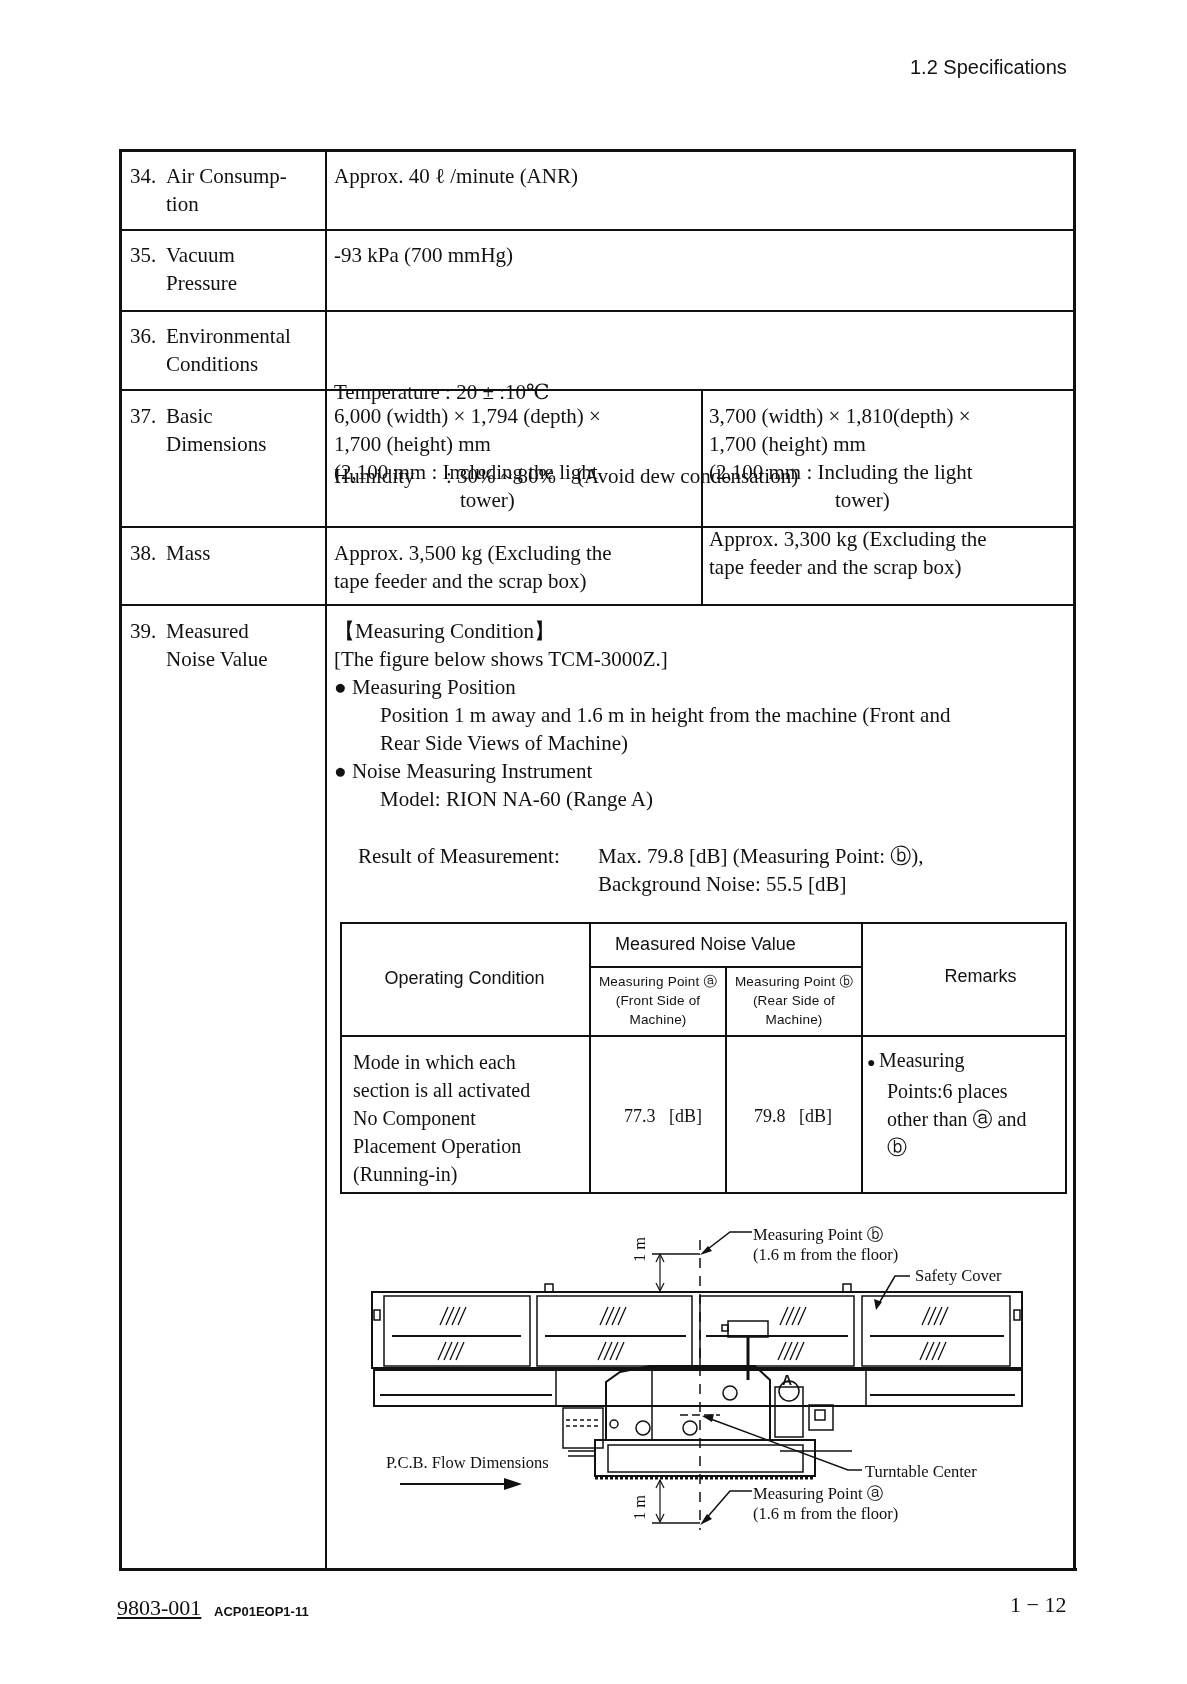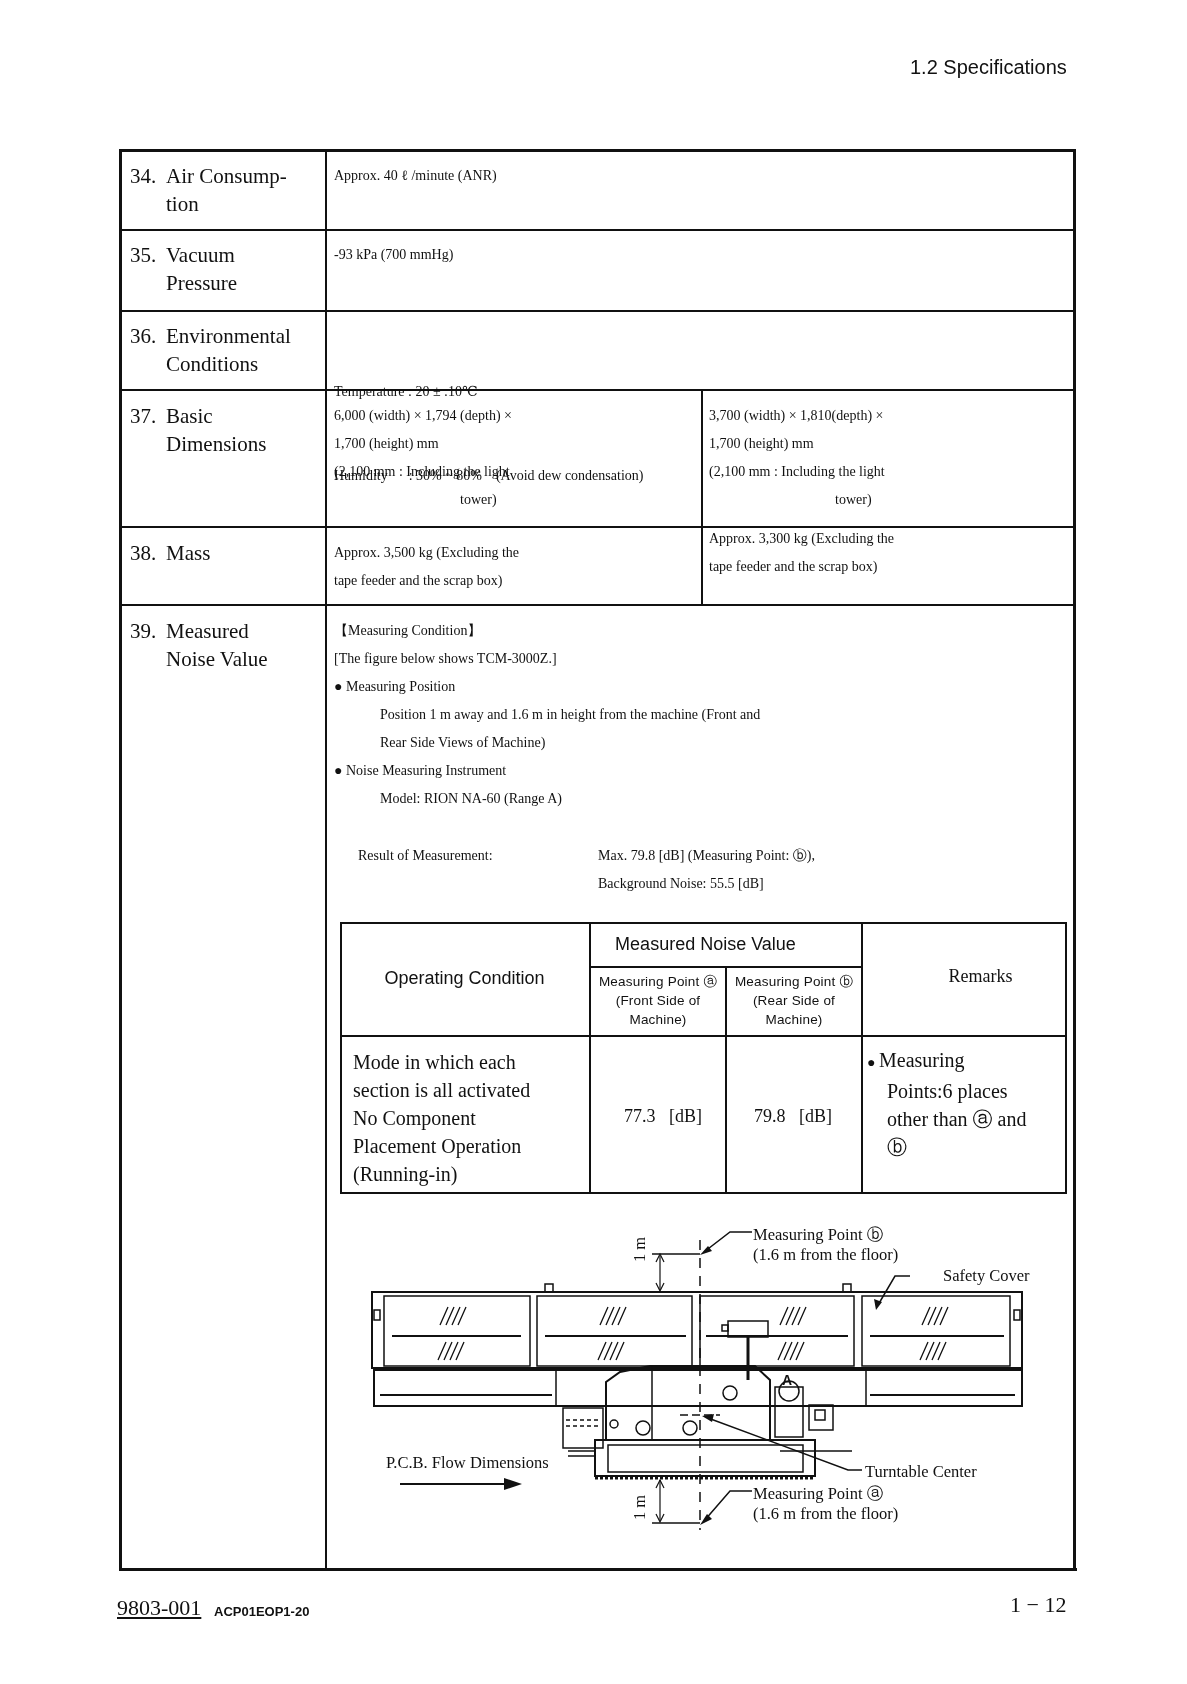--- a/index.html
+++ b/index.html
@@ -6,21 +6,21 @@
   body { width:1187px; height:1684px; position:relative; overflow:hidden; color:#111;
          font-family:"Liberation Serif", "DejaVu Serif", serif; }
   .abs { position:absolute; }
   .sans { font-family:"Liberation Sans", "DejaVu Sans", sans-serif; }
   .header-title { left:910px; top:56px; font-size:20px; }
   .hline { position:absolute; background:#111; height:2px; }
   .vline { position:absolute; background:#111; width:2px; }
   .lbl { position:absolute; font-size:21px; line-height:28px; }
   .lbl .num { display:inline-block; width:36px; }
   .lbl .ind { padding-left:36px; }
-  .cell { position:absolute; font-size:14px; line-height:28px; }
+  .cell { position:absolute; font-size:21px; line-height:28px; }
   .noise-tbl { position:absolute; left:340px; top:922px; width:726px; height:272px; }
   .nt-h { position:absolute; font-size:18px; text-align:center; }
   .nt-sub { position:absolute; font-size:13.5px; line-height:19px; text-align:center; letter-spacing:0.2px; }
   .diag-text { position:absolute; font-size:16.5px; line-height:20px; }
   .footer-code { left:117px; top:1595px; font-size:22px; text-decoration:underline; }
   .footer-ref { left:214px; top:1604px; font-size:13px; font-weight:bold; }
   .page-no { left:1010px; top:1592px; font-size:22px; }
 </style>
 </head>
 <body>
@@ -124,21 +124,21 @@
   <div class="nt-sub sans" style="left:251px;top:50px;width:134px;">
     <div>Measuring Point ⓐ</div>
     <div>(Front  Side  of</div>
     <div>Machine)</div>
   </div>
   <div class="nt-sub sans" style="left:387px;top:50px;width:134px;">
     <div>Measuring Point ⓑ</div>
     <div>(Rear  Side  of</div>
     <div>Machine)</div>
   </div>
-  <div class="nt-h sans" style="left:521px;top:44px;width:239px;font-family:Liberation Serif, serif;">Remarks</div>
+  <div class="nt-h sans" style="left:521px;top:44px;width:239px;">Remarks</div>
 
   <div class="cell" style="left:13px;top:126px;font-size:20px;">
     <div>Mode in which each</div>
     <div>section is all activated</div>
     <div>No Component</div>
     <div>Placement Operation</div>
     <div>(Running-in)</div>
   </div>
   <div class="cell" style="left:249px;top:180px;width:148px;text-align:center;font-size:18px;white-space:pre;">77.3   [dB]</div>
   <div class="cell" style="left:385px;top:180px;width:136px;text-align:center;font-size:18px;white-space:pre;">79.8   [dB]</div>
@@ -235,25 +235,25 @@
   <polygon points="702,1416 714,1414 712,1422" fill="#111"></polygon>
 
   <line x1="400" y1="1484" x2="510" y2="1484" stroke="#111" stroke-width="2"></line>
   <polygon points="522,1484 504,1478 504,1490" fill="#111"></polygon>
 </svg>
 
 <div class="diag-text" style="left:753px;top:1225px;">
   <div>Measuring Point ⓑ</div>
   <div>(1.6 m from the floor)</div>
 </div>
-<div class="diag-text" style="left:915px;top:1266px;margin-left:28px;">Safety Cover</div>
+<div class="diag-text" style="left:915px;top:1266px;">Safety Cover</div>
 <div class="diag-text" style="left:630px;top:1262px;transform:rotate(-90deg);transform-origin:left top;">1 m</div>
 <div class="diag-text" style="left:630px;top:1520px;transform:rotate(-90deg);transform-origin:left top;">1 m</div>
 <div class="diag-text" style="left:386px;top:1453px;">P.C.B. Flow Dimensions</div>
 <div class="diag-text" style="left:865px;top:1462px;">Turntable Center</div>
 <div class="diag-text" style="left:753px;top:1484px;">
   <div>Measuring Point ⓐ</div>
   <div>(1.6 m from the floor)</div>
 </div>
 
 <div class="abs footer-code">9803-001</div>
-<div class="abs sans footer-ref">ACP01EOP1-20</div>
+<div class="abs sans footer-ref">ACP01EOP1-11</div>
 <div class="abs page-no">1 − 12</div>
 
 </body></html>

